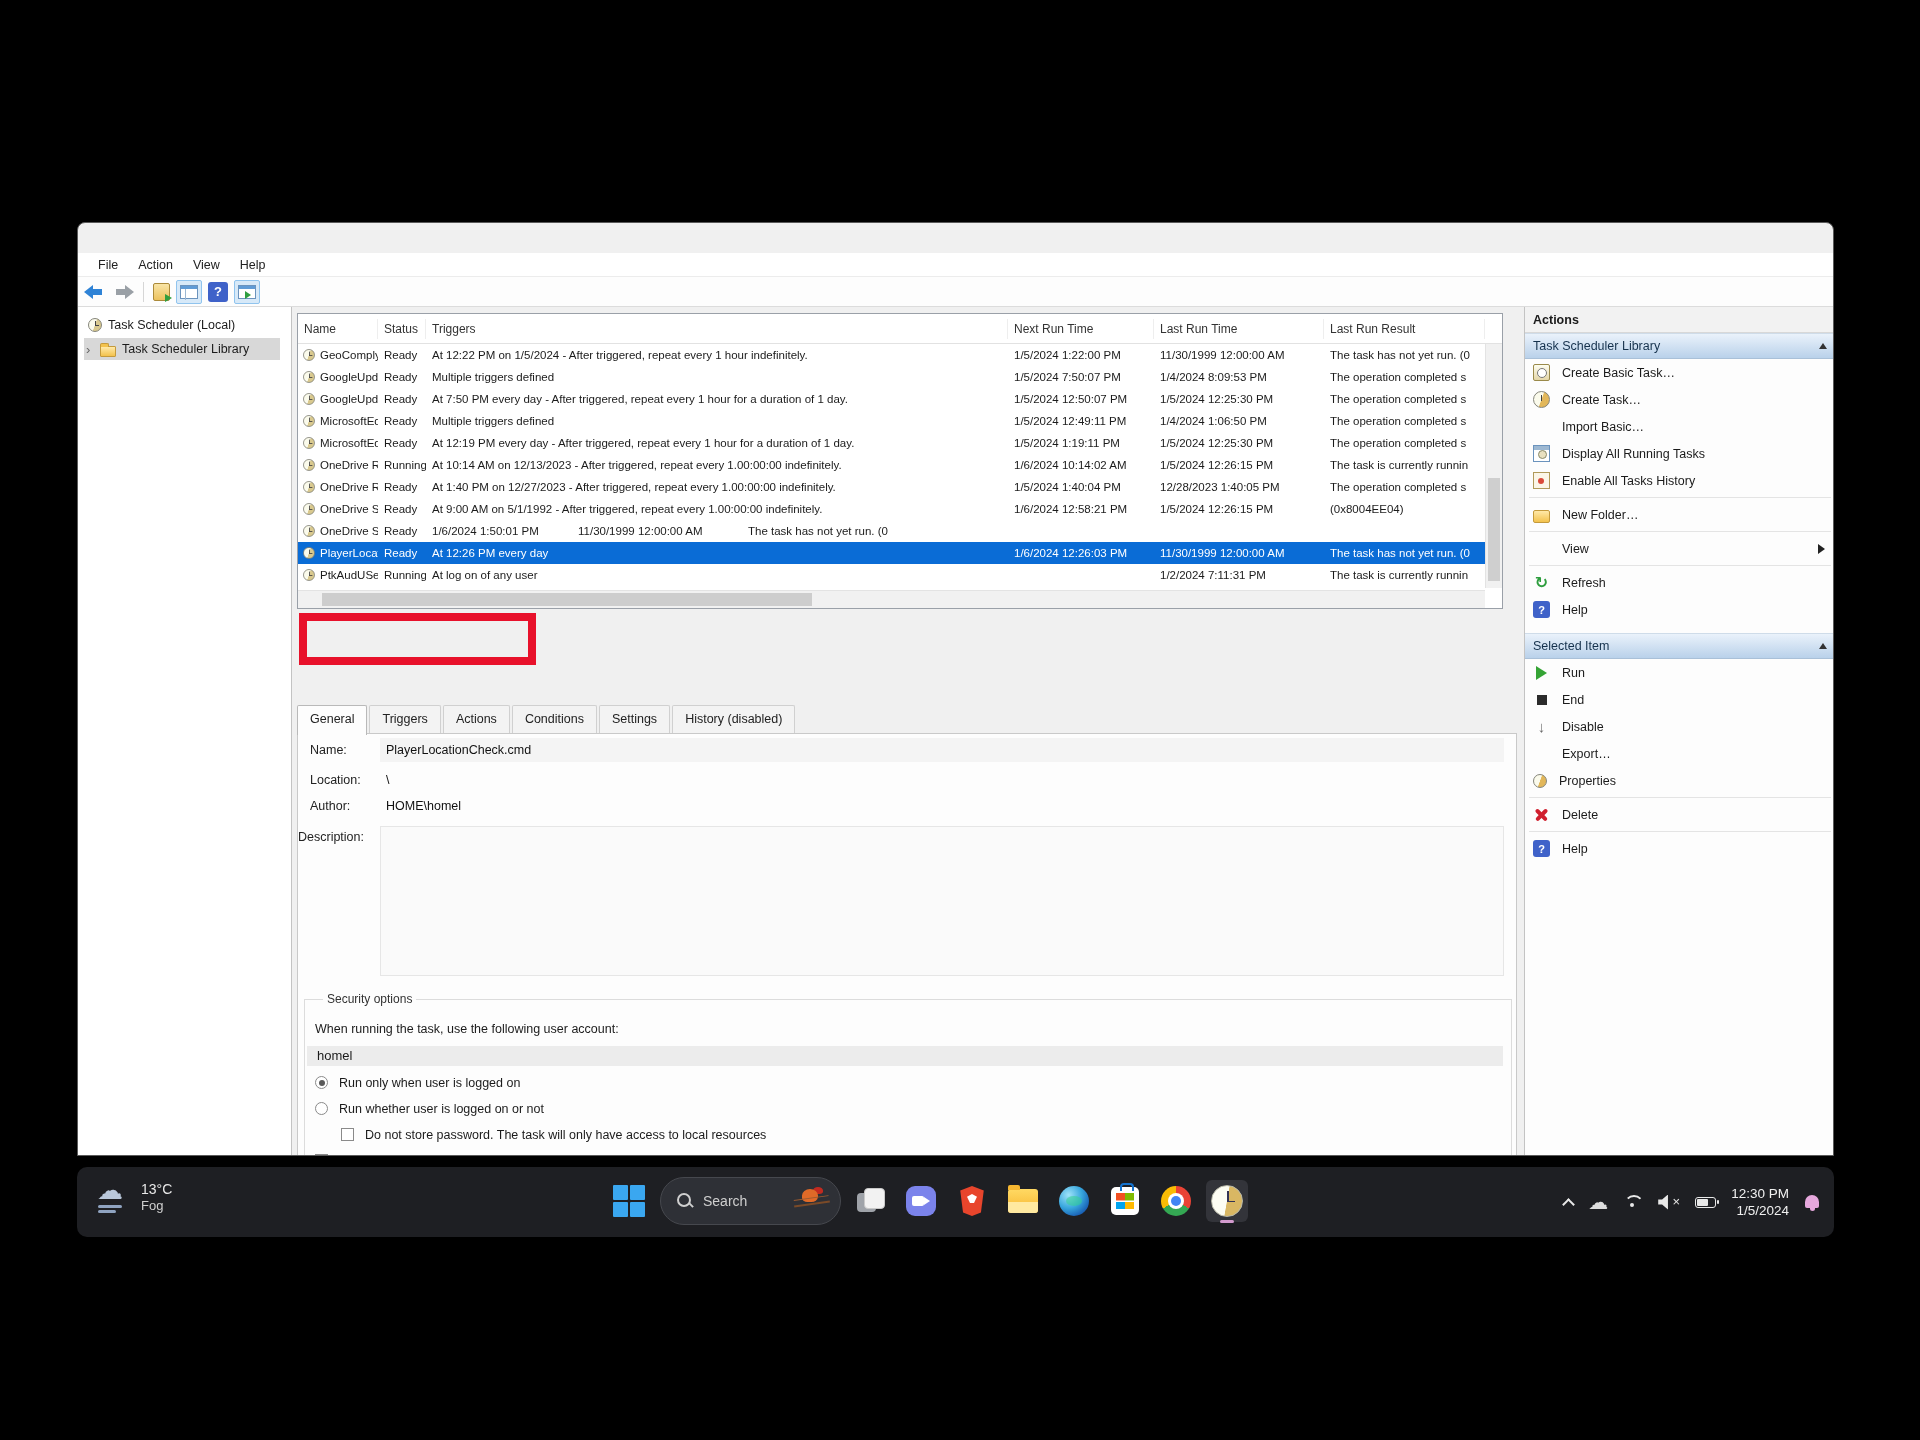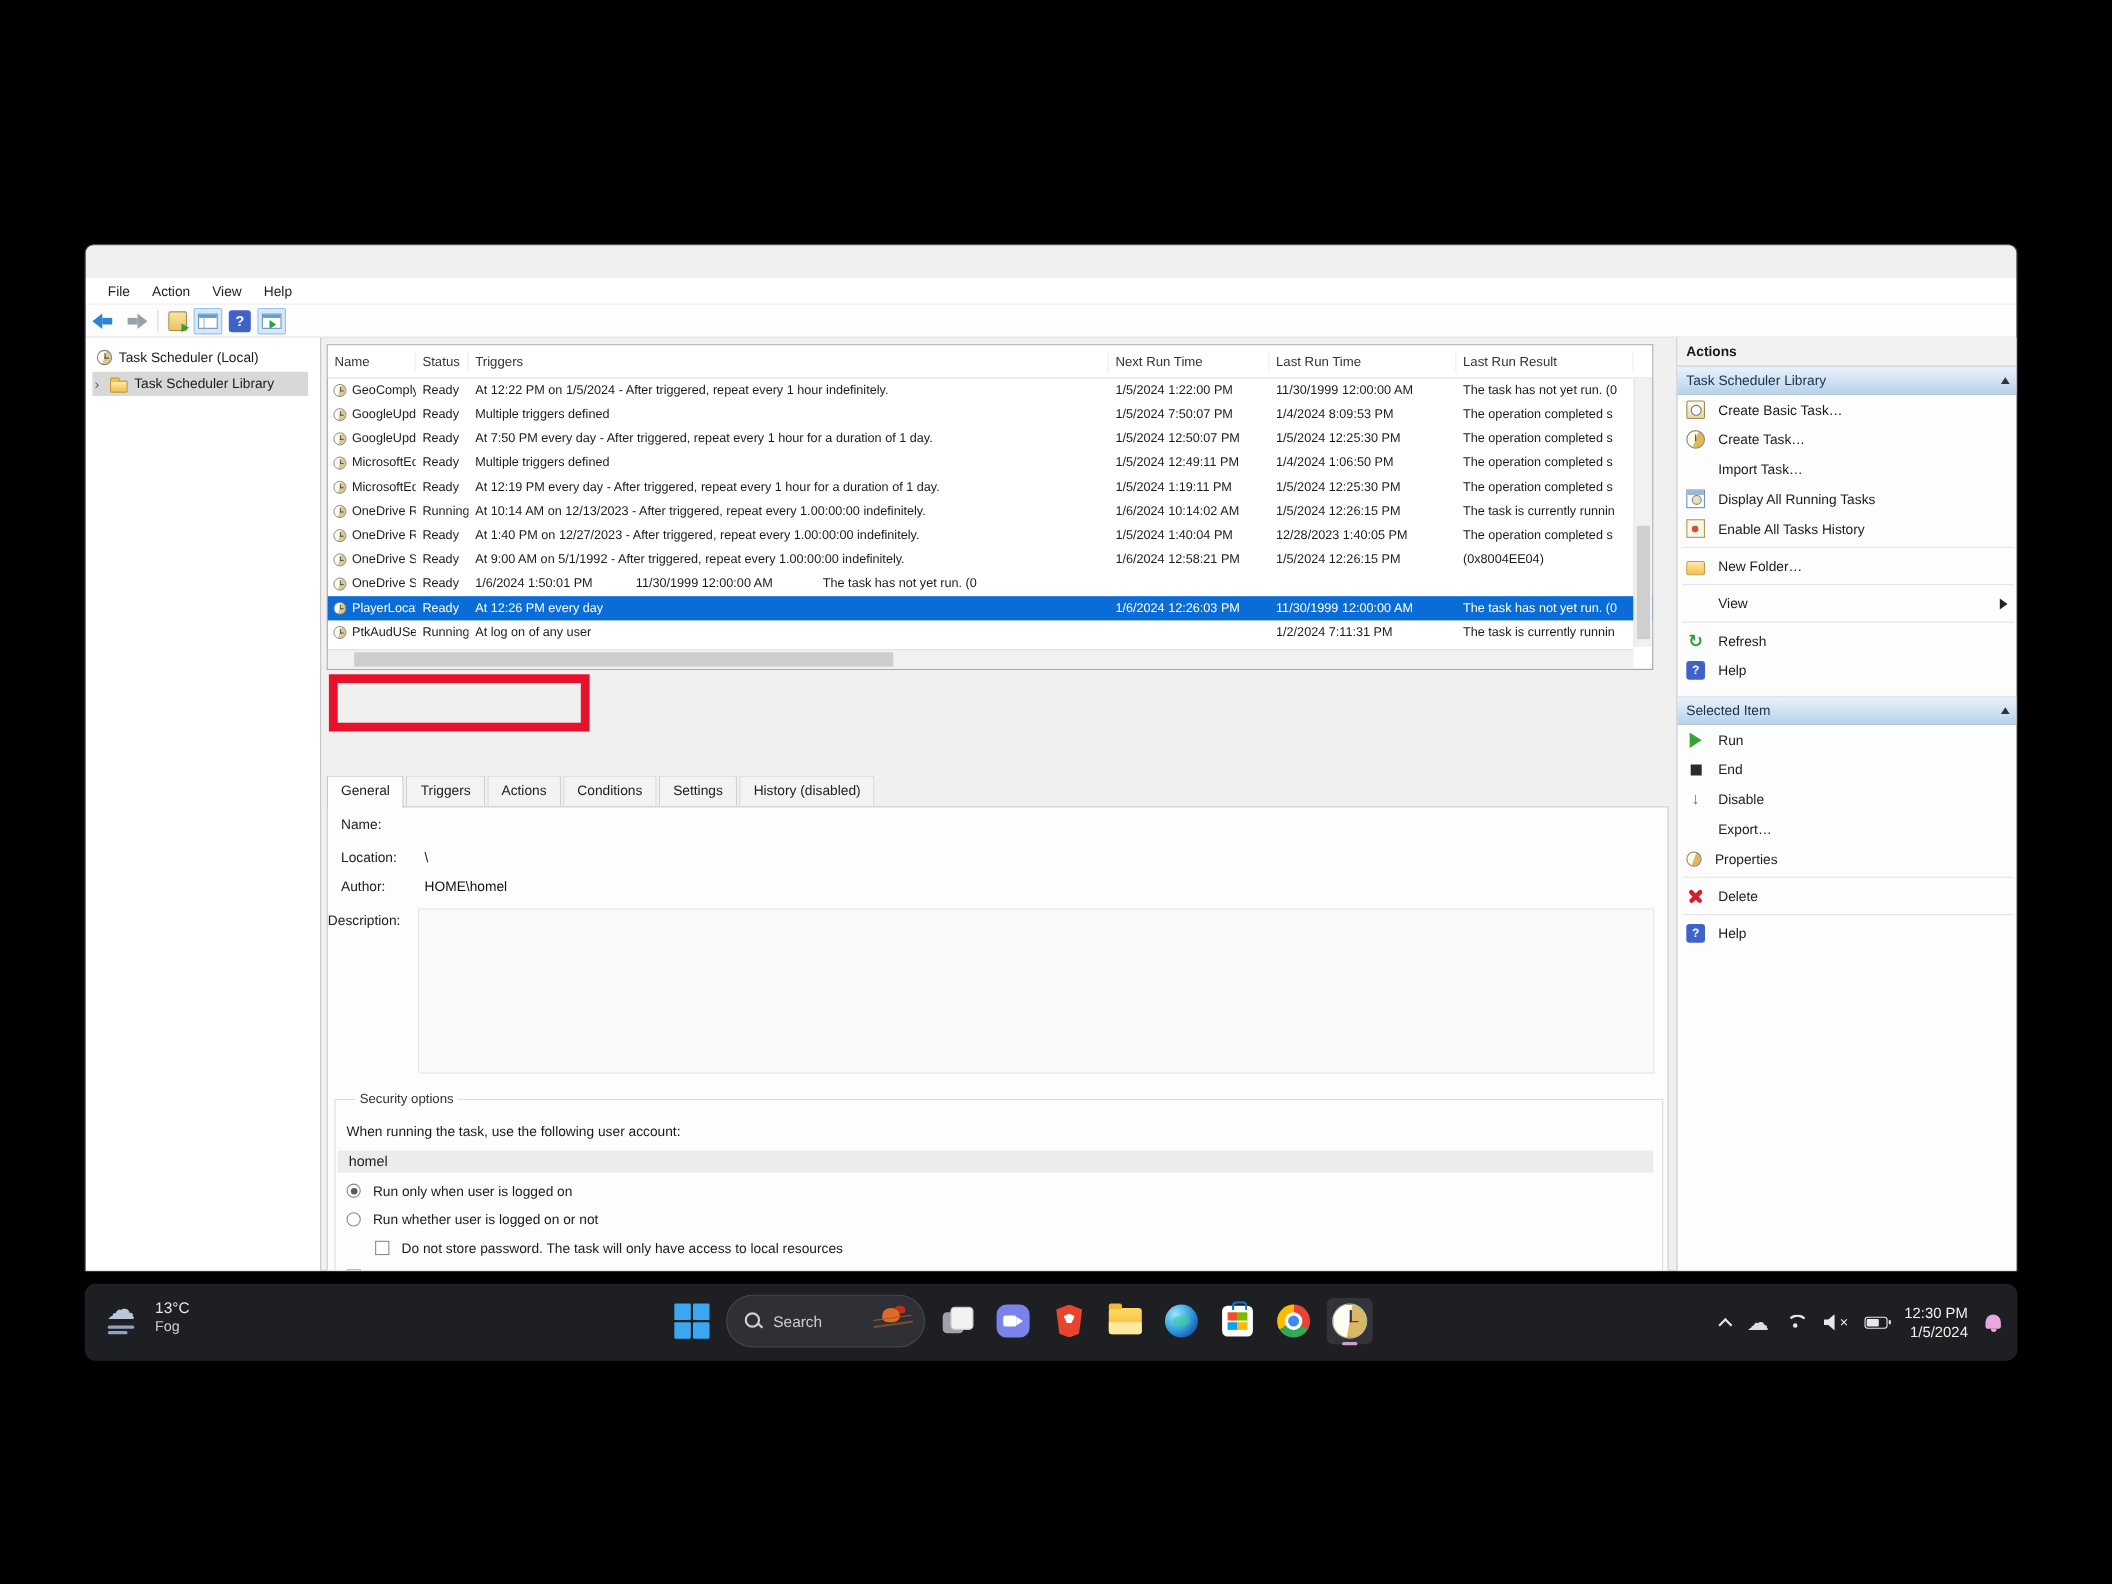--- a/index.html
+++ b/index.html
@@ -409,20 +409,21 @@
         <span class="tab">Conditions</span>
 
         <span class="tab">Settings</span>
 
         <span class="tab">History (disabled)</span>
 
     </div>
 
     <div class="details-box abs">
       <span class="fld-label abs" style="left:12px; top:9px;">Name:</span>
+      <div class="fld-value name-value abs">PlayerLocationCheck.cmd</div>
       <span class="fld-label abs" style="left:12px; top:39px;">Location:</span>
       <span class="fld-value abs" style="left:88px; top:39px;">\</span>
       <span class="fld-label abs" style="left:12px; top:65px;">Author:</span>
       <span class="fld-value abs" style="left:88px; top:65px;">HOME\homel</span>
       <span class="fld-label abs" style="left:0; top:96px;">Description:</span>
       <div class="desc-box abs"></div>
 
       <fieldset class="security">
         <legend>Security options</legend>
         <span class="sec-line" style="left:10px; top:16px;">When running the task, use the following user account:</span>
@@ -452,21 +453,21 @@
             <span class="ai-label">Create Basic Task…</span>
           </div>
 
           <div class="action-item">
             <span class="ai-icon i-create-task-icon"></span>
             <span class="ai-label">Create Task…</span>
           </div>
 
           <div class="action-item">
             <span class="ai-icon"></span>
-            <span class="ai-label">Import Task…</span>
+            <span class="ai-label">Import Basic…</span>
           </div>
 
           <div class="action-item">
             <span class="ai-icon i-display-running-tasks-icon"></span>
             <span class="ai-label">Display All Running Tasks</span>
           </div>
 
           <div class="action-item">
             <span class="ai-icon i-tasks-history-icon"></span>
             <span class="ai-label">Enable All Tasks History</span>

